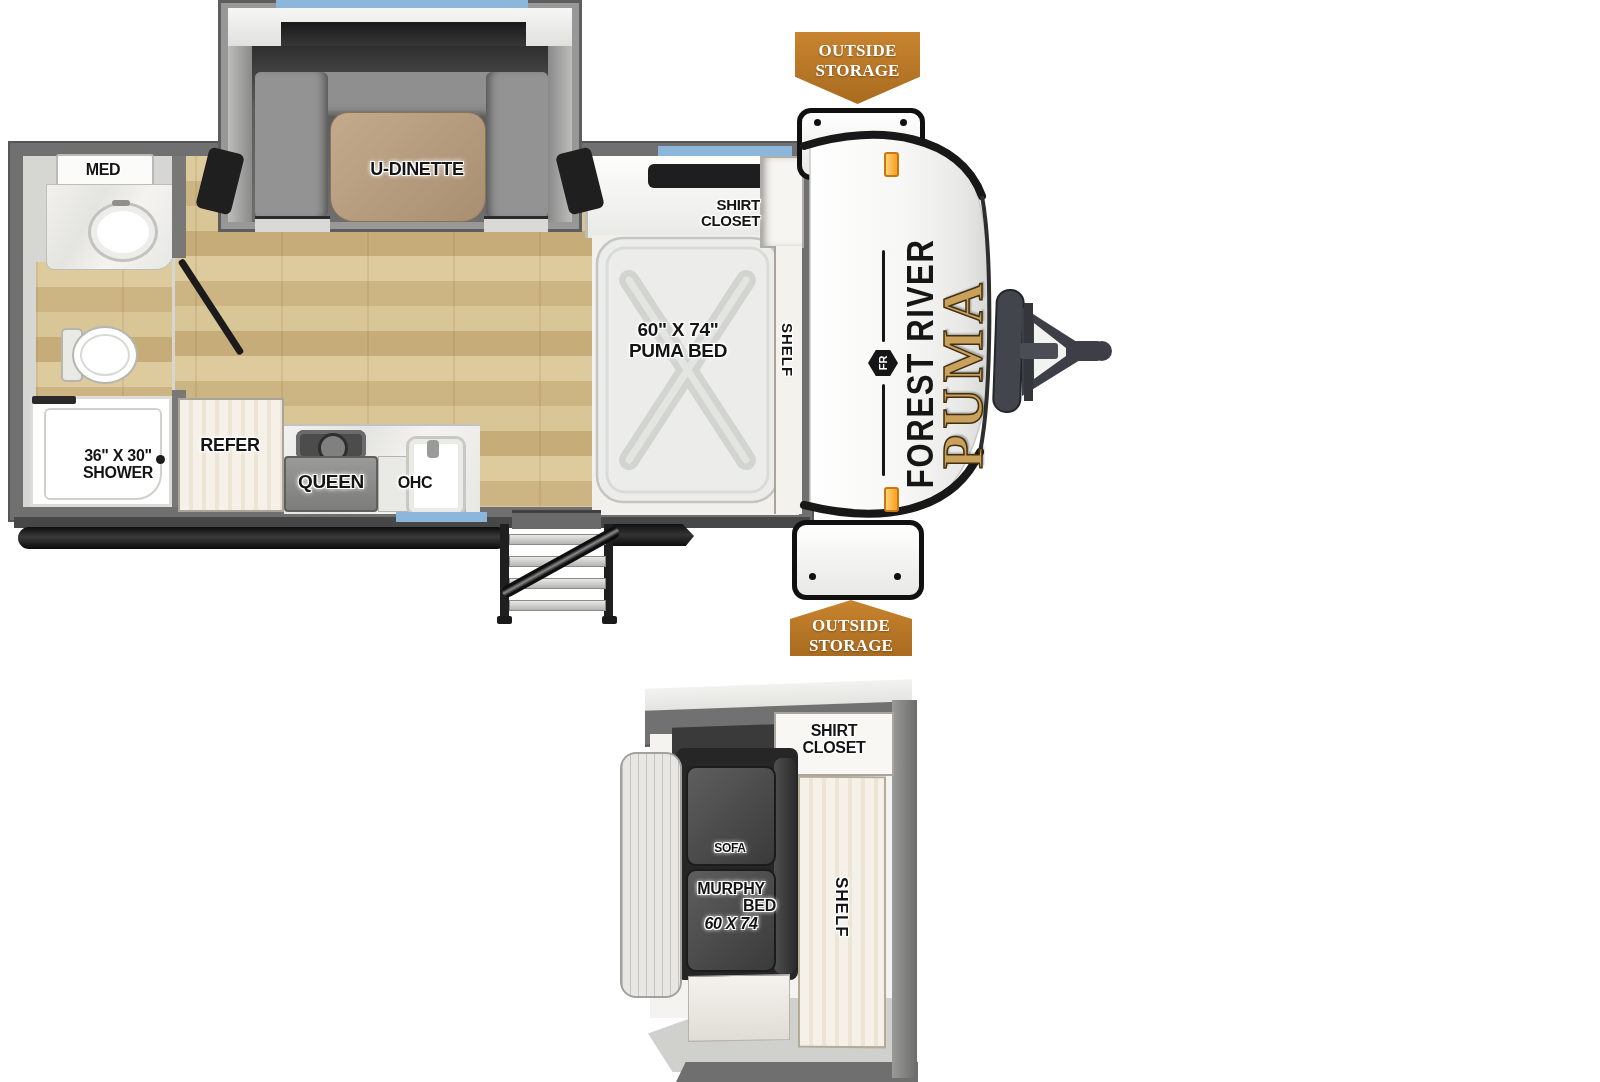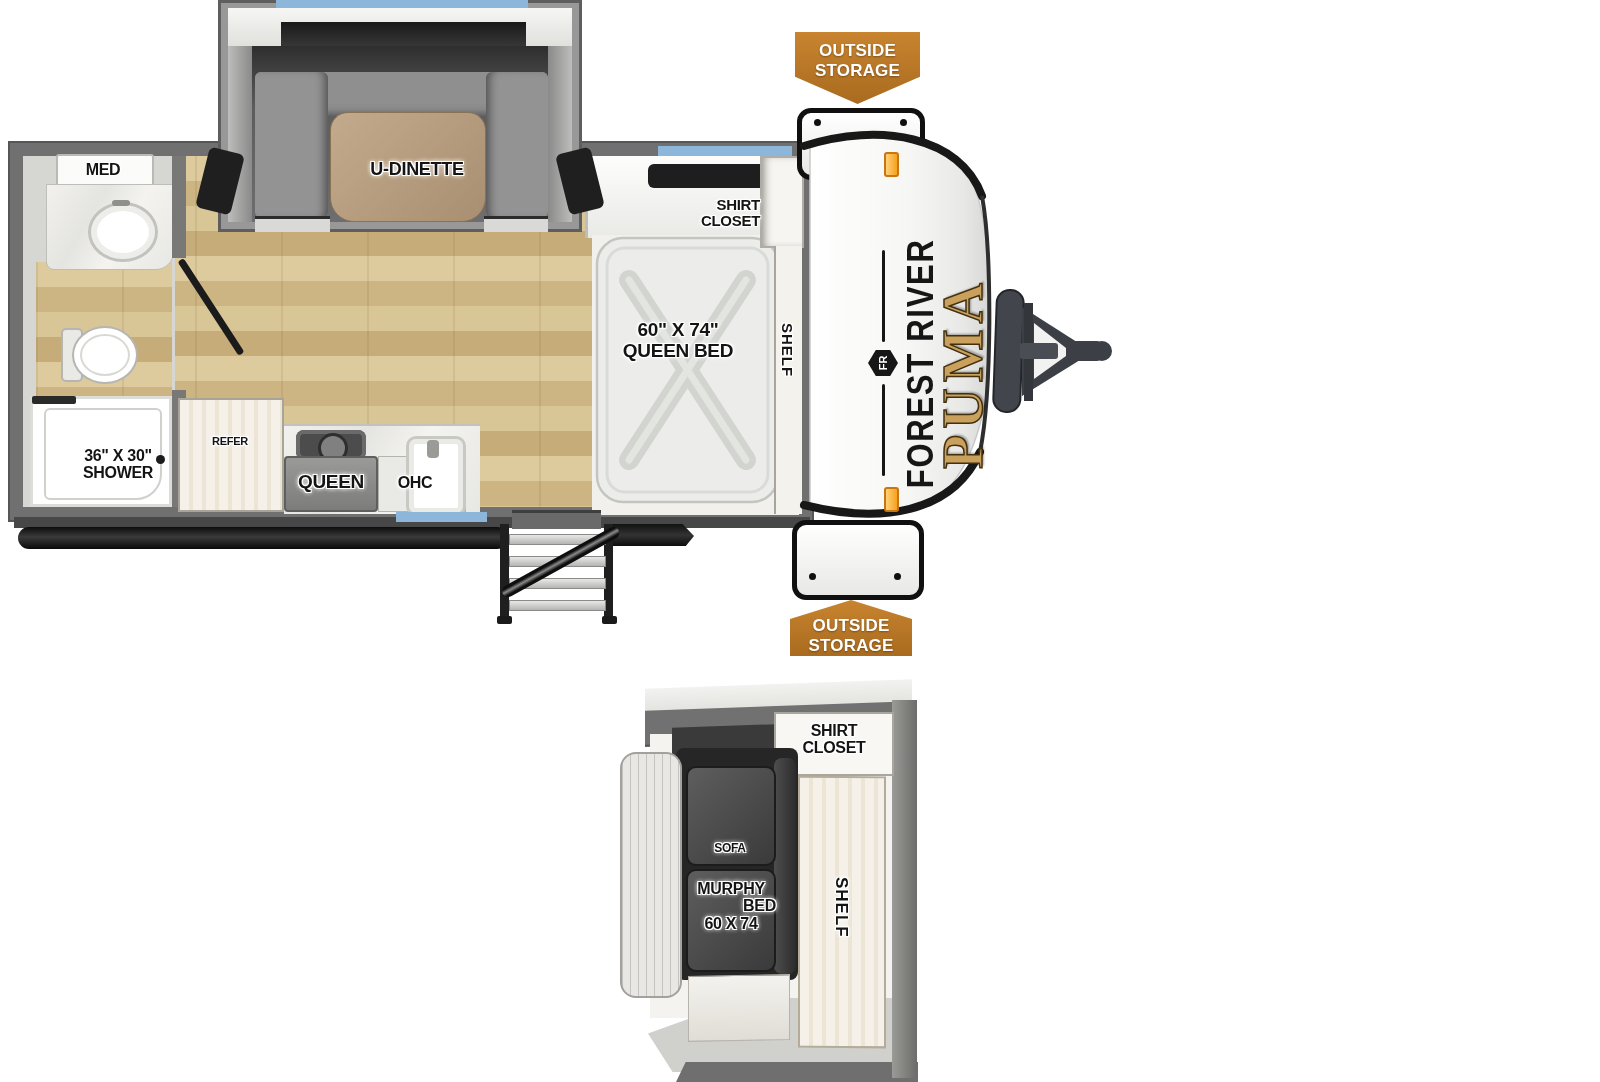--- a/index.html
+++ b/index.html
@@ -6,21 +6,21 @@
   .plan{position:relative;width:1600px;height:1082px;background:#fff;overflow:hidden;
         font-family:"Liberation Sans",sans-serif;}
   .abs{position:absolute;}
   .label{position:absolute;font-weight:bold;color:#141414;text-align:center;line-height:1.08;
          letter-spacing:-0.3px;
          text-shadow:-1px -1px 0 #fff,1px -1px 0 #fff,-1px 1px 0 #fff,1px 1px 0 #fff,0 0 5px #fff,0 0 5px #fff;}
   .vlabel{writing-mode:vertical-rl;}
   .banner{position:absolute;background:linear-gradient(180deg,#c8842f,#a96b1f);display:flex;
           flex-direction:column;align-items:center;justify-content:flex-start;color:#fff;
           font-weight:bold;font-size:17px;line-height:1.2;letter-spacing:0.2px;}
-  .banner span{text-shadow:0 1px 2px rgba(0,0,0,.35);}
+  .banner span{text-shadow:0 1px 2px rgba(0,0,0,.35);font-family:Liberation Serif, serif;}
   .compartment{position:absolute;background:linear-gradient(180deg,#ffffff,#e8e8e6);
                border:5px solid #101010;border-radius:14px;}
   .dot{position:absolute;width:7px;height:7px;border-radius:50%;background:#101010;}
   .wood{background:
      repeating-linear-gradient(90deg, rgba(120,90,40,.12) 0 2px, rgba(0,0,0,0) 2px 86px),
      repeating-linear-gradient(180deg,#ddcb9e 0 25px,#cdb483 25px 50px,#d9c697 50px 75px,#c6ac78 75px 100px);}
   .marble{background:linear-gradient(120deg,#f2f1ee 0%,#e4e4e0 35%,#f4f3f0 60%,#e7e7e3 100%);}
   .cream{background:repeating-linear-gradient(90deg,#f5f1e8 0 9px,#ece5d6 9px 13px);}
   .glow-none{text-shadow:none;}
 </style>
@@ -54,21 +54,21 @@
     <span style="display:block;">36" X 30"</span>
     <span style="display:block;">SHOWER</span>
   </div>
   <div class="abs" style="left:156px;top:455px;width:9px;height:9px;background:#1c1c1c;border-radius:50%;"></div>
 
   <div class="abs" style="left:172px;top:156px;width:14px;height:102px;background:#787876;"></div>
   <div class="abs" style="left:172px;top:390px;width:14px;height:117px;background:#787876;"></div>
   <div class="abs" style="left:177px;top:260px;width:7px;height:112px;background:#1b1b1b;border-radius:3px;transform:rotate(-33deg);transform-origin:top center;"></div>
 
   <div class="abs cream" style="left:178px;top:398px;width:106px;height:114px;border:2px solid #a8a49a;box-sizing:border-box;"></div>
-  <div class="label" style="left:178px;top:436px;width:104px;font-size:11px;">REFER</div>
+  <div class="label" style="left:178px;top:436px;width:104px;font-size:18px;">REFER</div>
   <div class="abs marble" style="left:284px;top:424px;width:196px;height:88px;border-top:2px solid #c2c2c0;"></div>
   <div class="abs" style="left:296px;top:430px;width:70px;height:30px;background:#4c4c4c;border-radius:8px;box-shadow:inset 0 0 0 4px #6a6a6a;"></div>
   <div class="abs" style="left:318px;top:433px;width:24px;height:24px;border:3px solid #2e2e2e;border-radius:50%;background:#808080;"></div>
   <div class="abs" style="left:284px;top:456px;width:94px;height:56px;background:linear-gradient(180deg,#9a9a98,#7c7c7a);border:2px solid #5f5f5d;border-radius:4px;box-sizing:border-box;"></div>
   <div class="label" style="left:284px;top:472px;width:94px;font-size:19px;">QUEEN</div>
   <div class="abs" style="left:378px;top:456px;width:86px;height:54px;background:#e9e9e5;border:1px solid #b5b5b0;"></div>
   <div class="abs" style="left:406px;top:436px;width:54px;height:74px;background:#fff;border:3px solid #c9c9c4;border-radius:10px;box-shadow:inset 0 0 0 5px #eaeae6;"></div>
   <div class="abs" style="left:427px;top:440px;width:12px;height:18px;background:#9a9a96;border-radius:4px;"></div>
   <div class="label" style="left:382px;top:474px;width:66px;font-size:16px;text-align:center;">OHC</div>
   <div class="abs" style="left:396px;top:512px;width:91px;height:10px;background:#8cb7da;"></div>
@@ -80,21 +80,21 @@
   <svg class="abs" style="left:595px;top:236px;" width="185" height="268" viewBox="0 0 185 268">
     <rect x="2" y="2" width="181" height="264" rx="26" fill="#ecedea" stroke="#c3c5c1" stroke-width="2.5"></rect>
     <rect x="12" y="12" width="161" height="244" rx="18" fill="none" stroke="#d9dbd7" stroke-width="3"></rect>
     <line x1="34" y1="44" x2="151" y2="224" stroke="#d2d4d0" stroke-width="20" stroke-linecap="round"></line>
     <line x1="151" y1="44" x2="34" y2="224" stroke="#d2d4d0" stroke-width="20" stroke-linecap="round"></line>
     <line x1="34" y1="44" x2="151" y2="224" stroke="#e3e5e1" stroke-width="7" stroke-linecap="round"></line>
     <line x1="151" y1="44" x2="34" y2="224" stroke="#e3e5e1" stroke-width="7" stroke-linecap="round"></line>
   </svg>
   <div class="label" style="left:595px;top:320px;width:166px;font-size:19px;">
     <span style="display:block;">60" X 74"</span>
-    <span style="display:block;">QUEEN BED</span>
+    <span style="display:block;">PUMA BED</span>
   </div>
 
   <div class="abs" style="left:760px;top:156px;width:40px;height:88px;background:#f6f5f1;border:2px solid #b0ada6;box-shadow:inset 6px 0 8px -4px #8c8a84;"></div>
   <div class="label" style="left:668px;top:197px;width:92px;font-size:15px;text-align:right;">
     <span style="display:block;">SHIRT</span>
     <span style="display:block;">CLOSET</span>
   </div>
   <div class="abs" style="left:774px;top:246px;width:26px;height:268px;background:#f4f2ec;border-left:2px solid #a9a59c;"></div>
   <div class="label vlabel" style="left:779px;top:320px;height:60px;font-size:15px;letter-spacing:1px;">SHELF</div>
 
@@ -209,19 +209,19 @@
   <div class="label vlabel" style="left:832px;top:872px;height:70px;font-size:17px;letter-spacing:1px;">SHELF</div>
 
   <div class="abs" style="left:676px;top:748px;width:122px;height:232px;background:#262626;border-radius:8px;"></div>
   <div class="abs" style="left:774px;top:758px;width:22px;height:216px;background:linear-gradient(90deg,#4e4e4e,#2c2c2c);border-radius:8px;"></div>
   <div class="abs" style="left:686px;top:766px;width:90px;height:100px;background:linear-gradient(135deg,#5e5e5e,#3a3a3a);border:2px solid #1c1c1c;border-radius:10px;box-sizing:border-box;"></div>
   <div class="abs" style="left:686px;top:869px;width:90px;height:103px;background:linear-gradient(135deg,#5e5e5e,#3a3a3a);border:2px solid #1c1c1c;border-radius:10px;box-sizing:border-box;"></div>
   <div class="label" style="left:686px;top:842px;width:88px;font-size:12px;">SOFA</div>
   <div class="label" style="left:686px;top:880px;width:90px;font-size:16px;">
     <span style="display:block;">MURPHY</span>
     <span style="display:block;text-align:right;">BED</span>
-    <span style="display:block;">60 X 74</span>
+    <span style="display:block;font-style:italic;">60 X 74</span>
   </div>
   <div class="abs" style="left:620px;top:752px;width:62px;height:246px;background:#e9e7e3;border:2px solid #a3a19d;border-radius:16px;box-sizing:border-box;
               background-image:repeating-linear-gradient(90deg,rgba(90,90,88,.25) 0 1.5px,rgba(0,0,0,0) 1.5px 8px);"></div>
   <div class="abs" style="left:688px;top:975px;width:100px;height:64px;background:linear-gradient(180deg,#f4f2ee,#e0ddd6);border:1px solid #b8b4ac;transform:skewY(-1deg);"></div>
 
 </div>
 
 </body></html>

